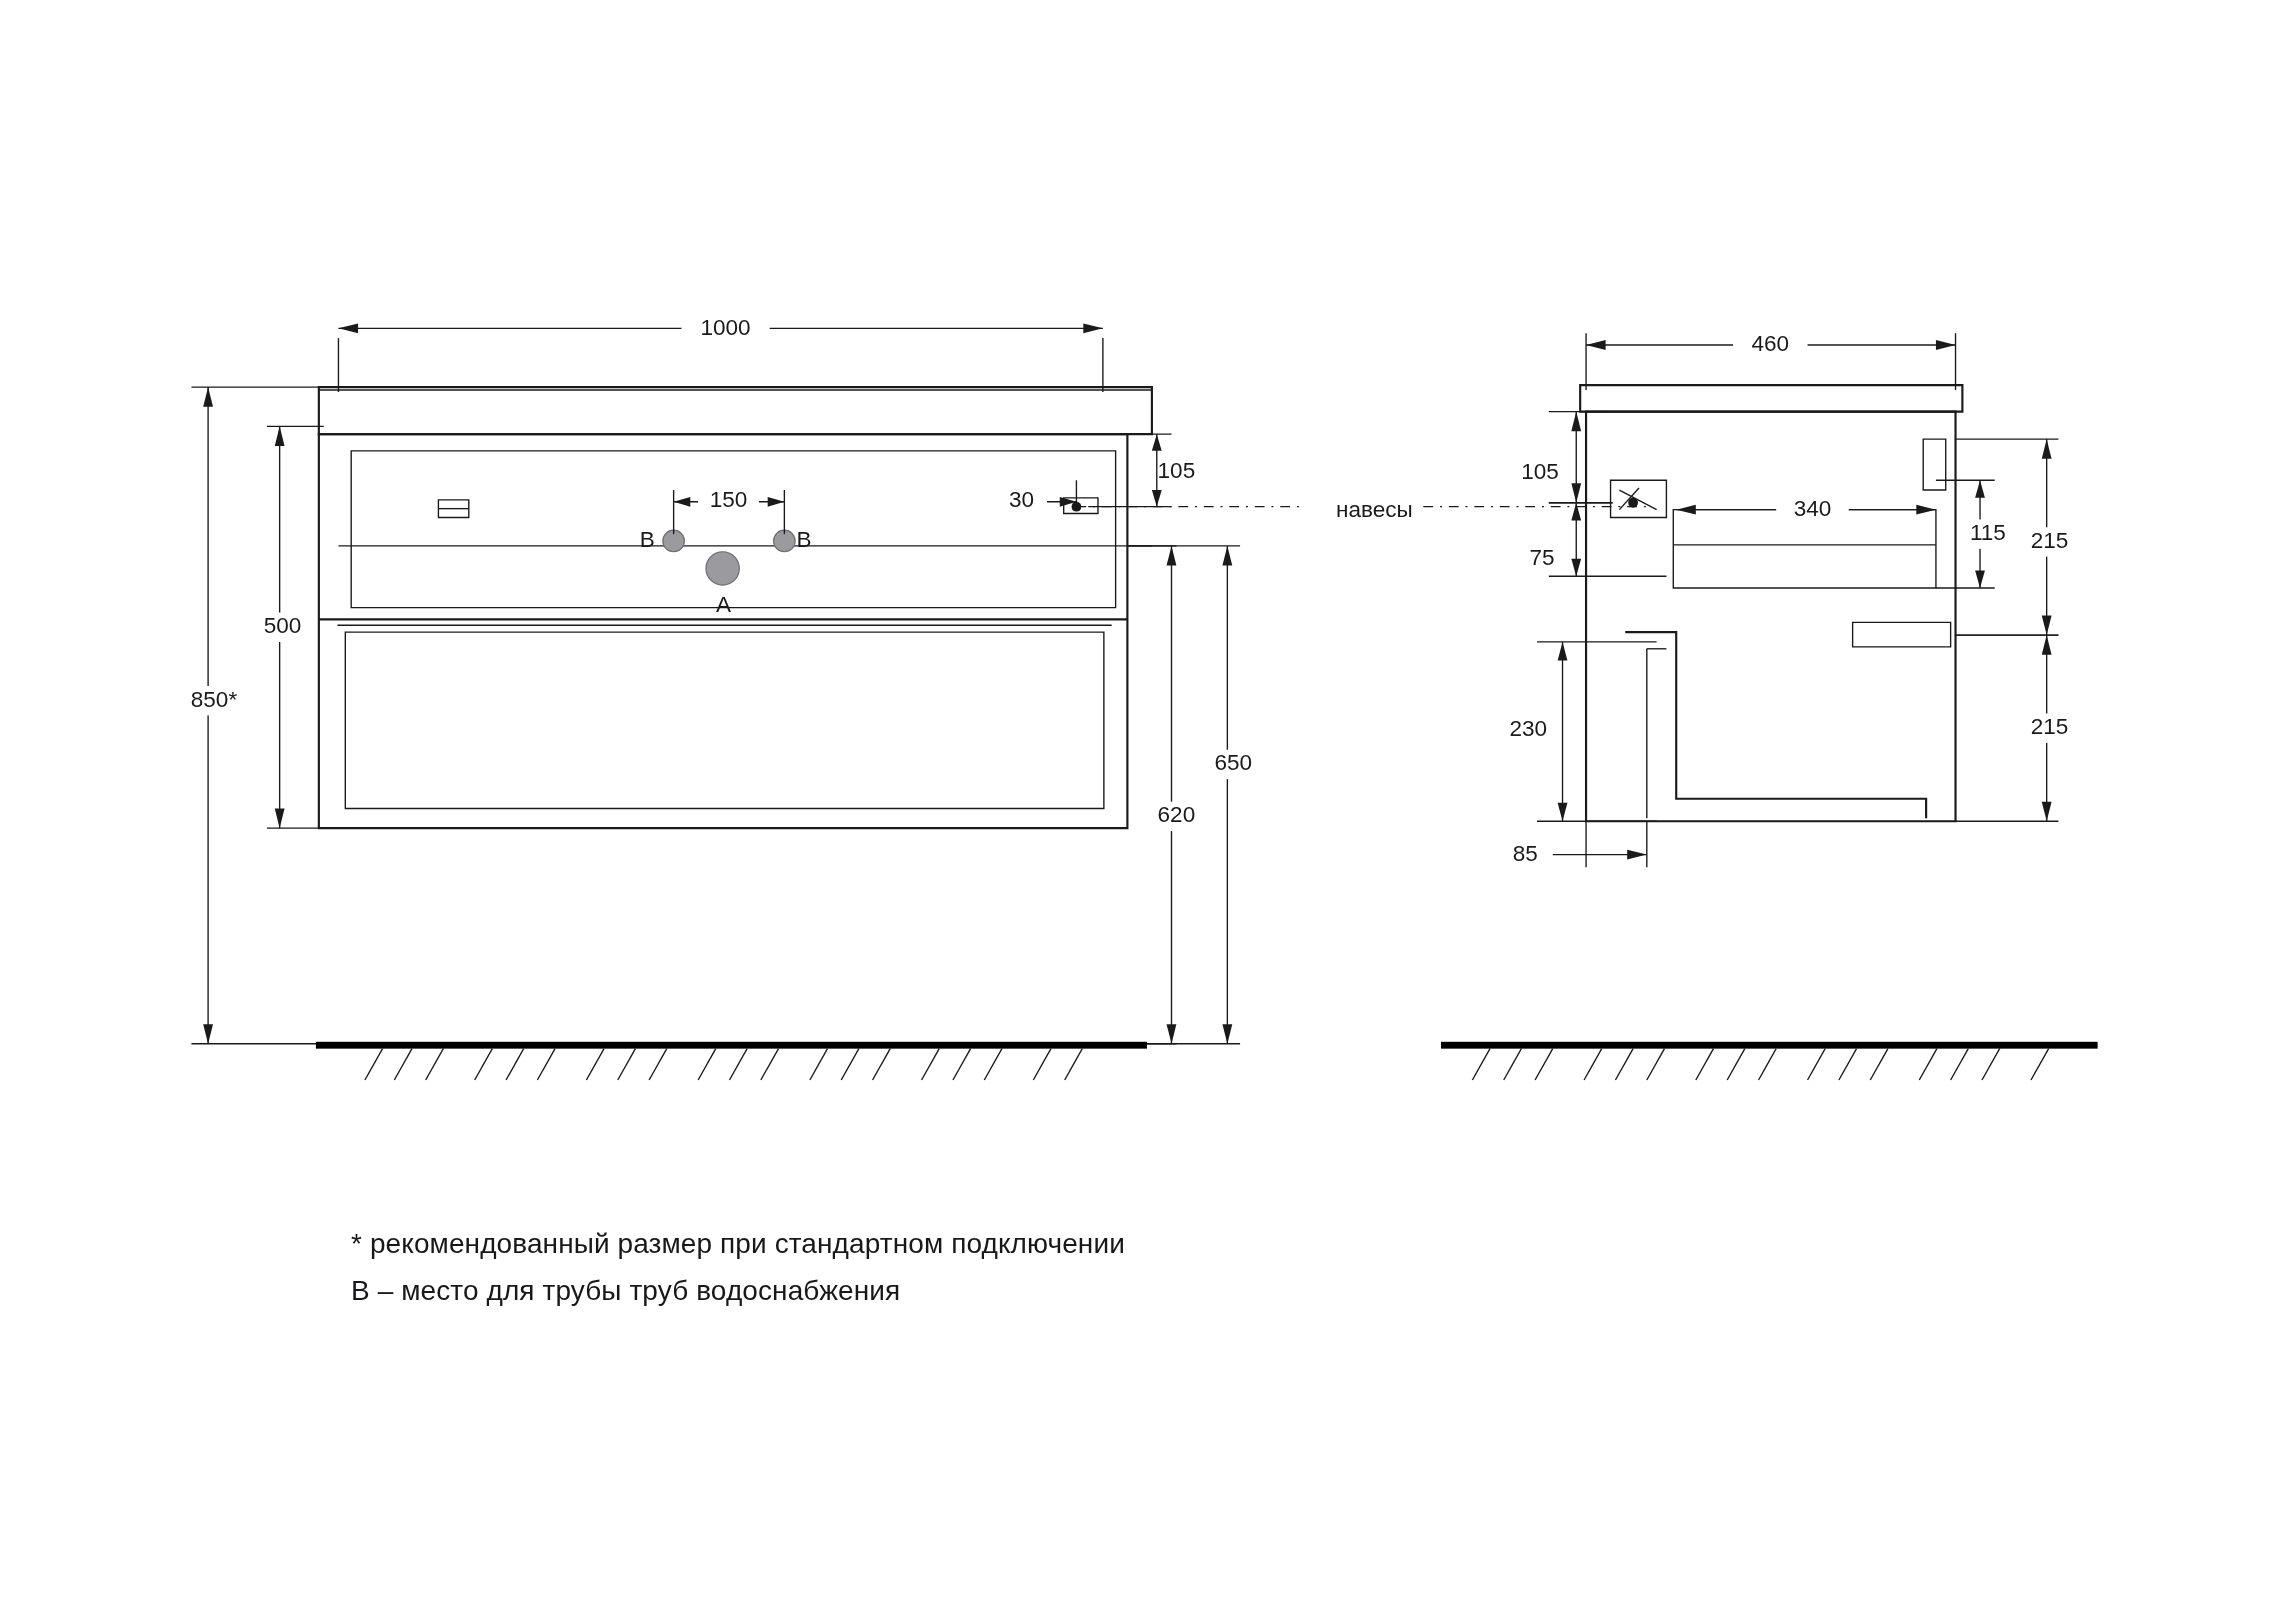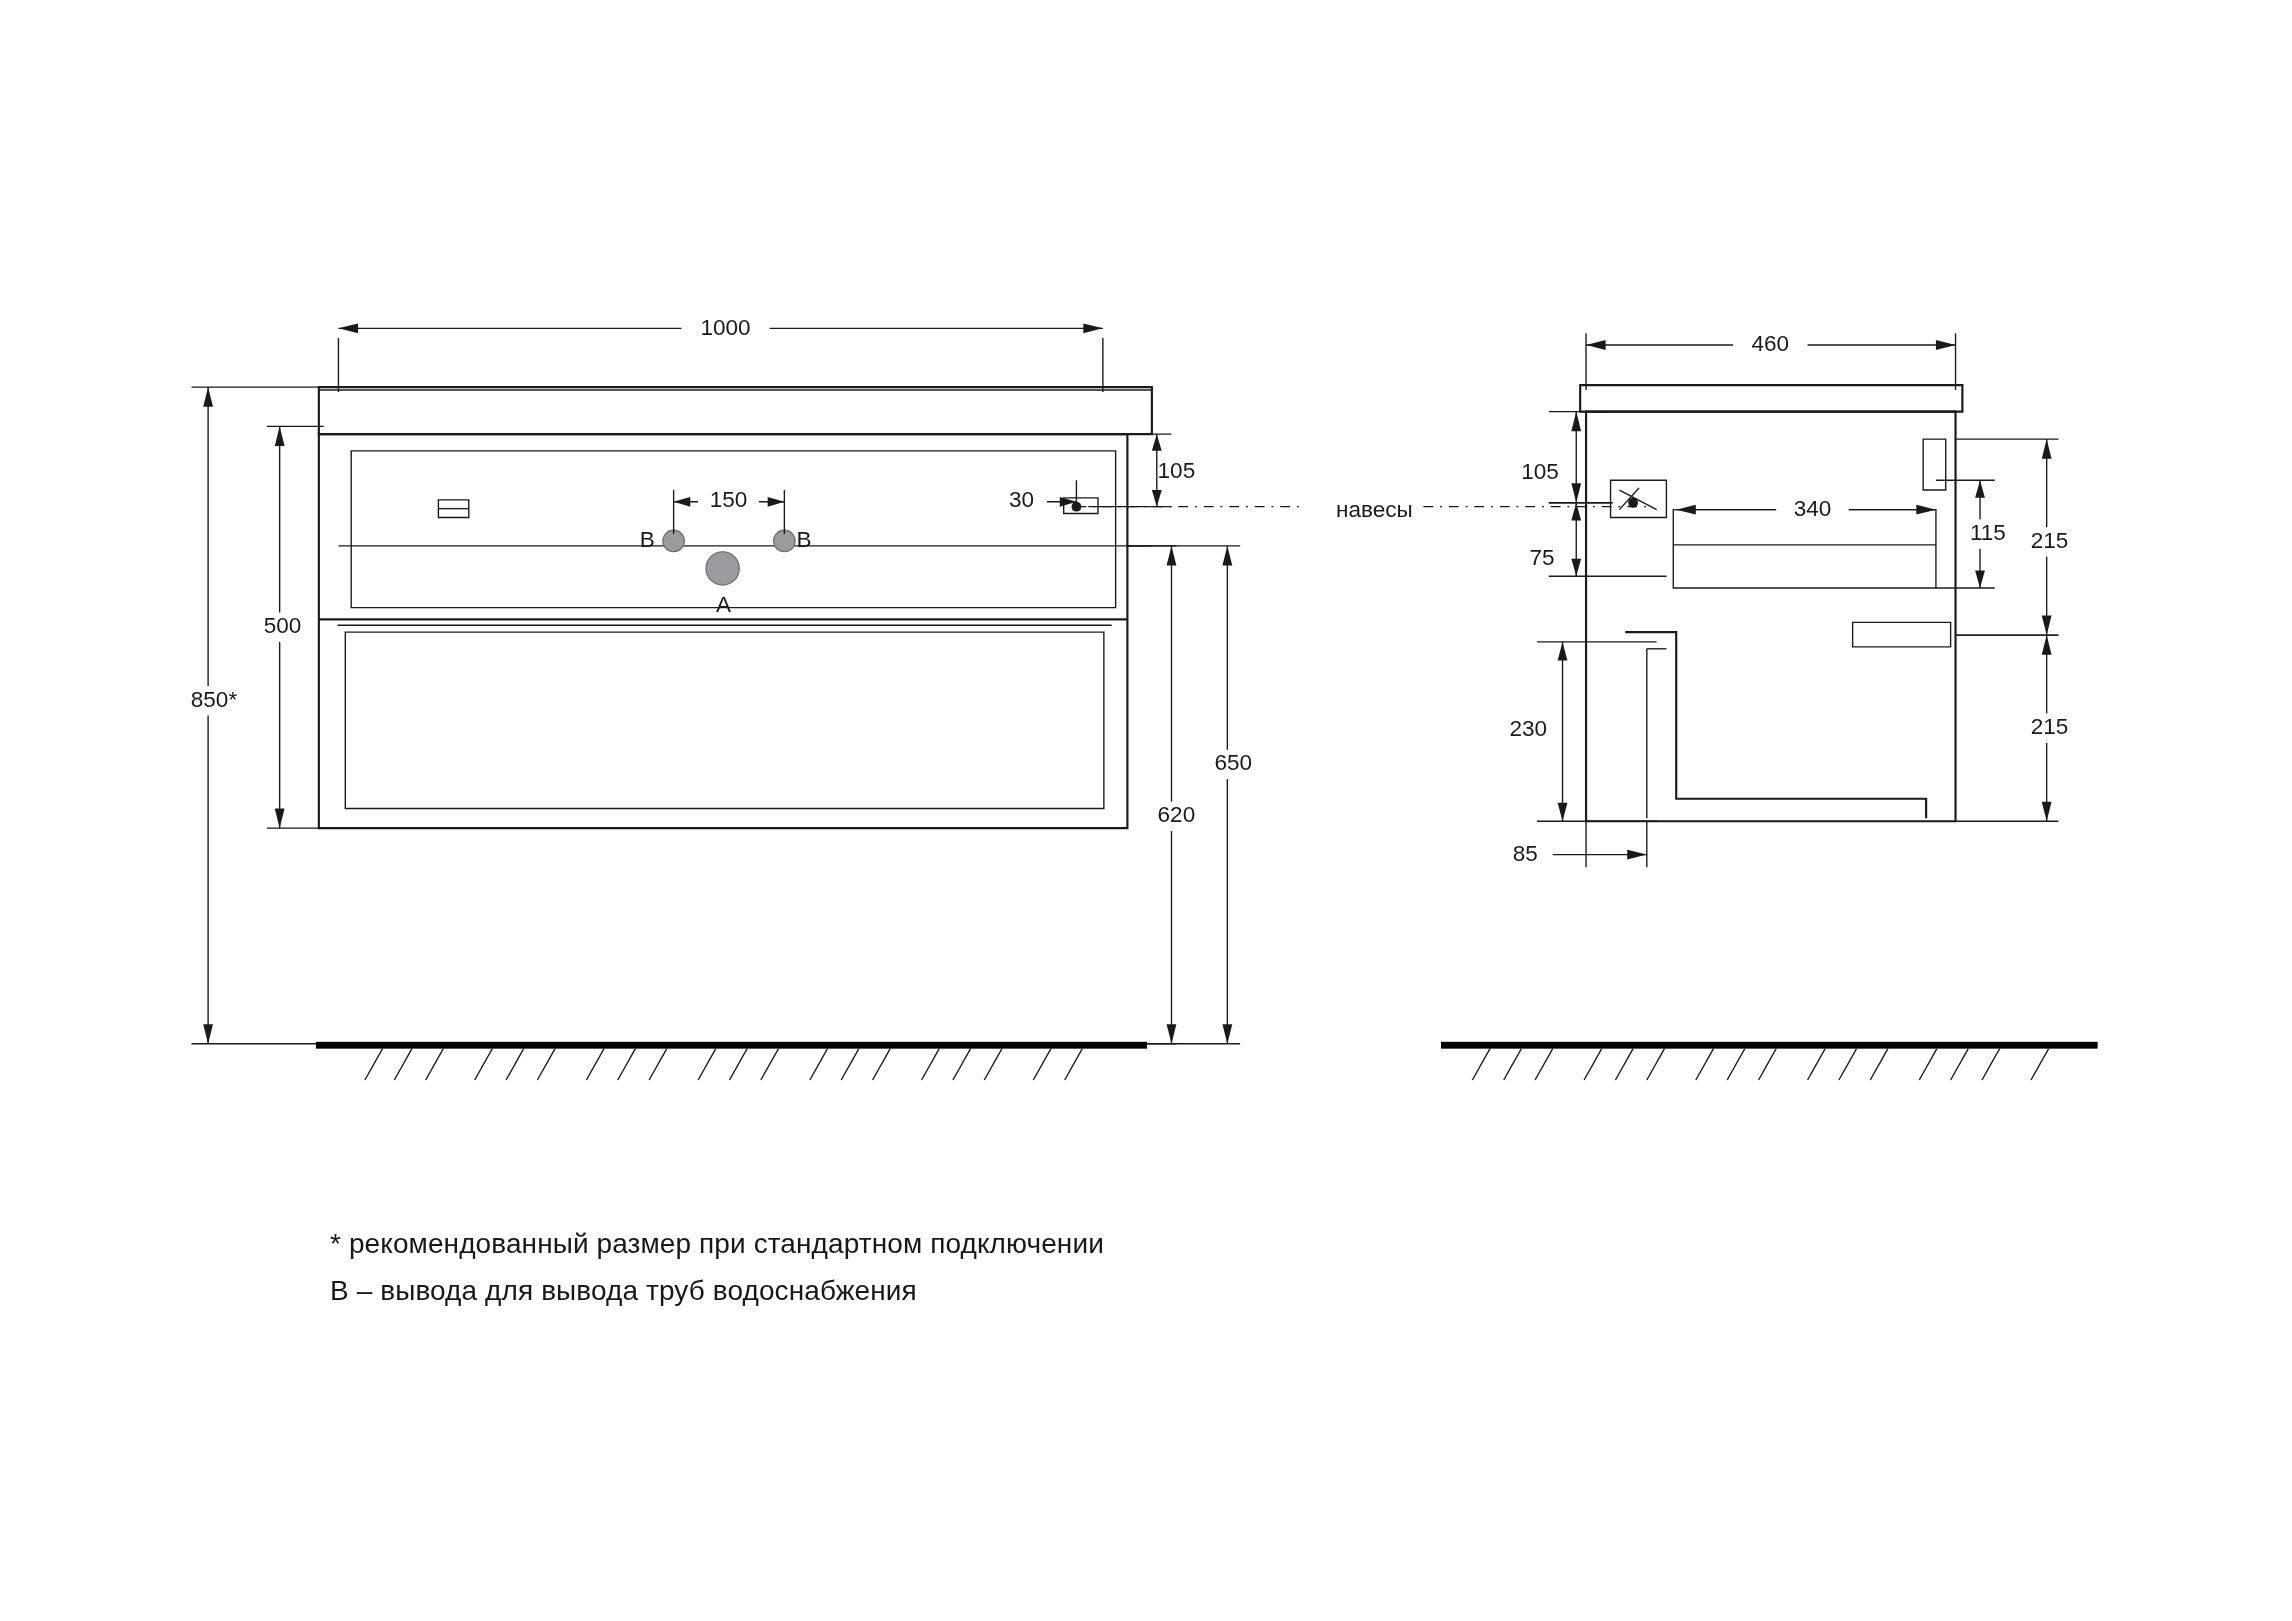--- a/index.html
+++ b/index.html
@@ -51,21 +51,21 @@
   .grey-fill { fill: #9a9a9f; stroke: #6a6a70; stroke-width: 1.2; }
   .floor {
     fill: #000000;
   }
   .hatch {
     stroke: #1a1a1a;
     stroke-width: 1.4;
   }
   .notes {
     position: absolute;
-    left: 330px;
+    left: 351px;
     top: 1220px;
     width: 1176px;
   }
   .note-line {
     font-family: "Liberation Sans", sans-serif;
     font-size: 28px;
     color: #18181b;
     line-height: 47px;
     letter-spacing: 0.1px;
   }
@@ -307,17 +307,17 @@
         <path class="hatch" d="M 1976 1070 L 1958 1102"></path>
         <path class="hatch" d="M 2008 1070 L 1990 1102"></path>
         <path class="hatch" d="M 2040 1070 L 2022 1102"></path>
         <path class="hatch" d="M 2090 1070 L 2072 1102"></path>
       </g>
     </g>
   </svg>
 
   <div class="notes">
     <div class="note-line">* рекомендованный размер при стандартном подключении</div>
-    <div class="note-line">B – вывода для вывода труб водоснабжения</div>
+    <div class="note-line">B – место для трубы труб водоснабжения</div>
   </div>
 
 </div>
 
 
 </body></html>

